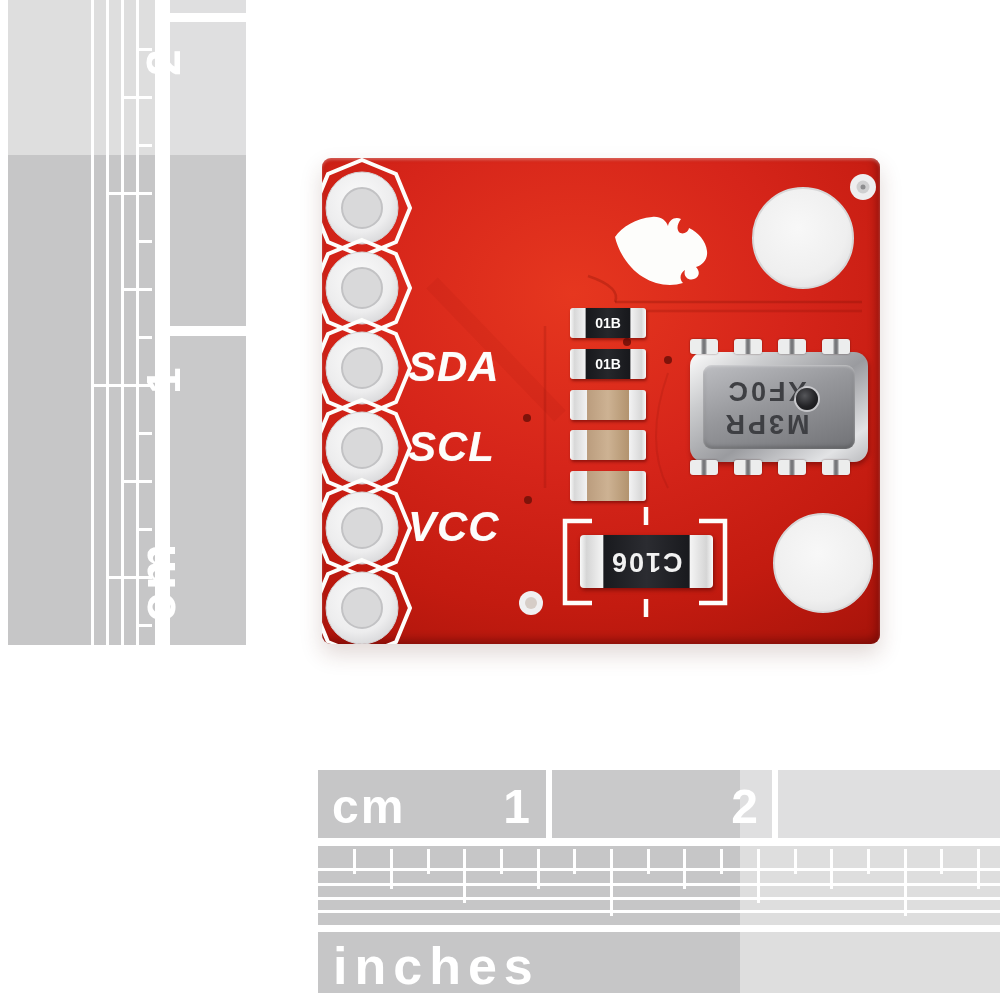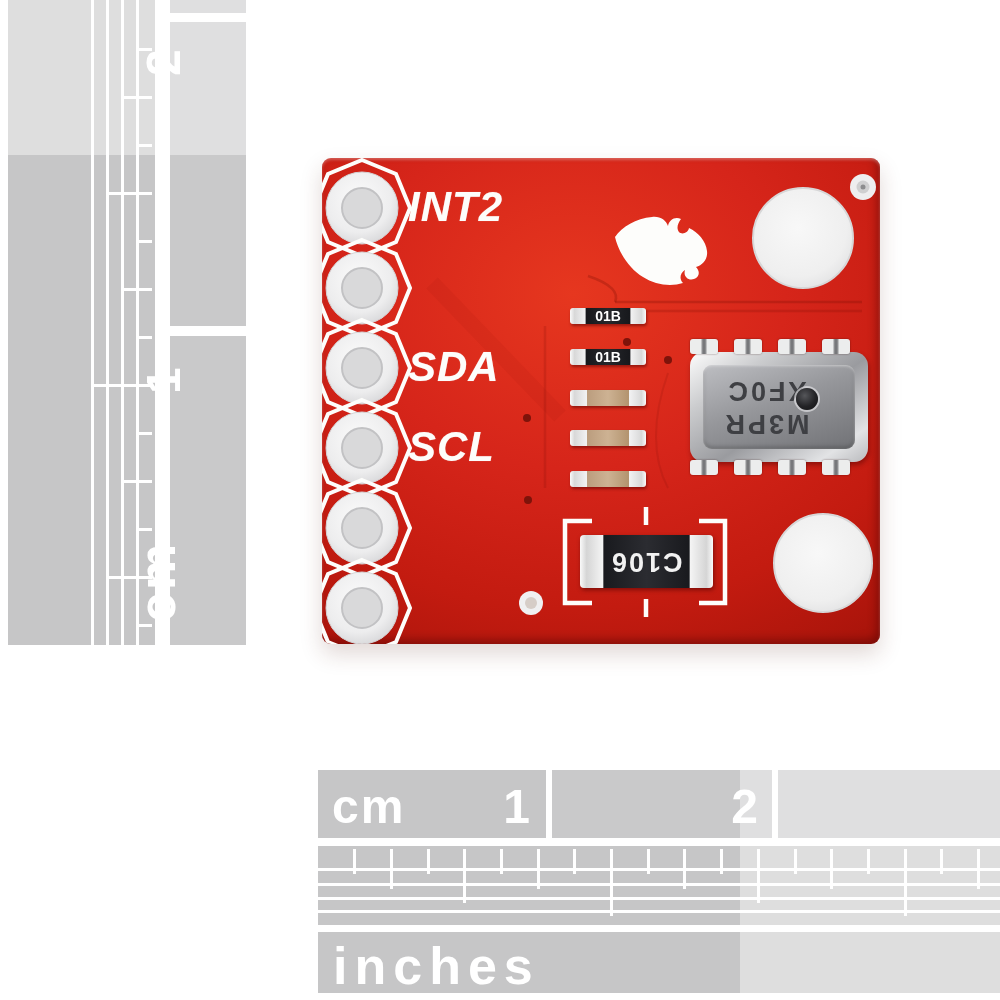--- a/index.html
+++ b/index.html
@@ -26,21 +26,21 @@
                inset 0 2px 3px rgba(255,255,255,0.28),
                inset -3px -4px 10px rgba(70,0,0,0.45);
   }
   .board svg{position:absolute;left:0;top:0;}
   .pinlab{
     position:absolute;left:86px;color:#fdfdfb;
     font:italic 700 42px "Liberation Sans",sans-serif;letter-spacing:1px;
     text-shadow:0 0 1px rgba(255,255,255,0.4);
   }
   .pcomp{
-    position:absolute;left:248px;width:76px;height:16px;border-radius:3px;
+    position:absolute;left:248px;width:76px;height:30px;border-radius:3px;
     display:flex;align-items:center;justify-content:center;
     box-shadow:1px 2px 3px rgba(80,0,0,0.5);
   }
   .res{background:linear-gradient(90deg,#fafafa 0%,#d8d8d8 6%,#f2f2f3 20%,#17181c 21%,#26272b 50%,#17181c 79%,#f2f2f3 80%,#d8d8d8 94%,#fafafa 100%);}
   .cap{background:linear-gradient(90deg,#fafafa 0%,#d8d8d8 6%,#f2f2f3 22%,#bb9d7e 23%,#cdb293 50%,#b3946f 77%,#f2f2f3 78%,#d8d8d8 94%,#fafafa 100%);}
   .res span{color:#fff;font:700 14px "Liberation Sans",sans-serif;letter-spacing:0px;}
   .sensor{
     position:absolute;left:368px;top:194px;width:178px;height:110px;border-radius:14px;
     background:linear-gradient(145deg,#fdfdfd 0%,#cbccce 25%,#9a9b9f 55%,#e2e3e5 85%,#b9babd 100%);
     box-shadow:1px 3px 5px rgba(70,0,0,0.45);
@@ -251,16 +251,16 @@
       <span>M3PR</span>
       <span>XF0C</span>
     </div>
   </div>
   <div class="sensor-port"></div>
 
   <div class="bigcap">
     <span>C106</span>
   </div>
 
-  <div class="pinlab" style="top:25px;">INT2</div>
   <div class="pinlab" style="top:265px;">SCL</div>
   <div class="pinlab" style="top:185px;">SDA</div>
+  <div class="pinlab" style="top:345px;">VCC</div>
 </div>
 
 </body></html>

